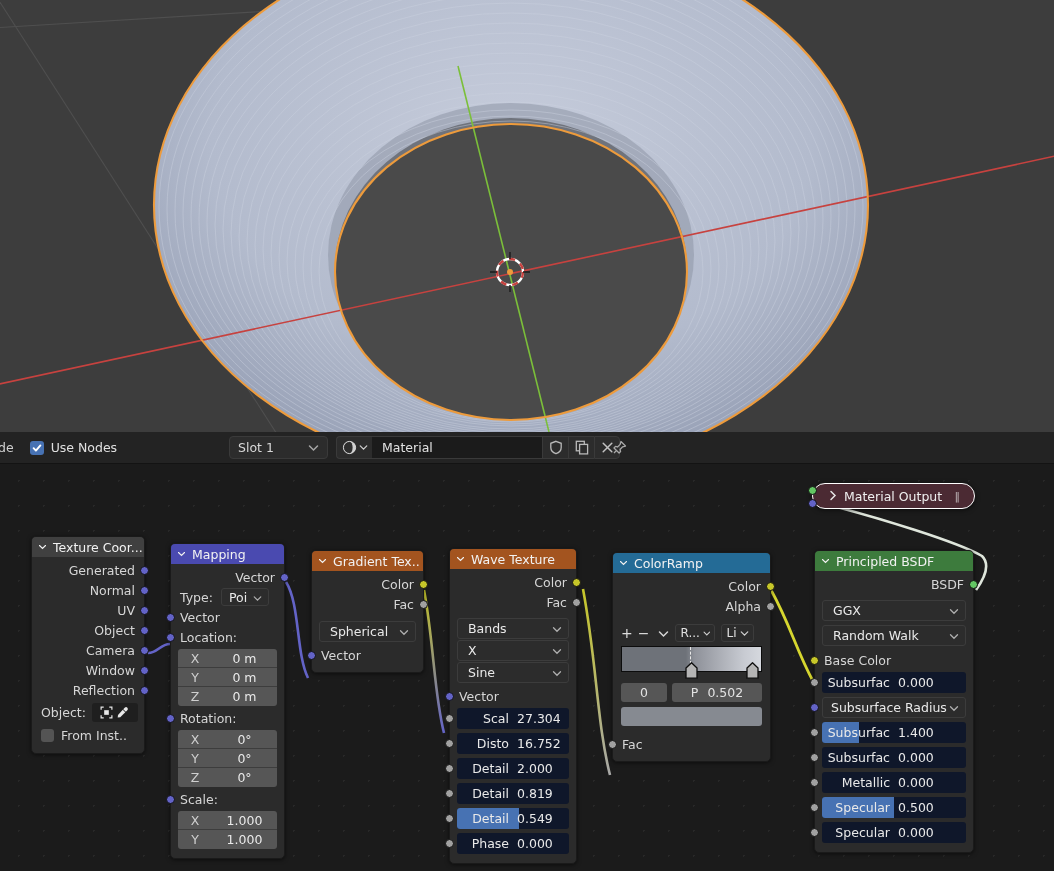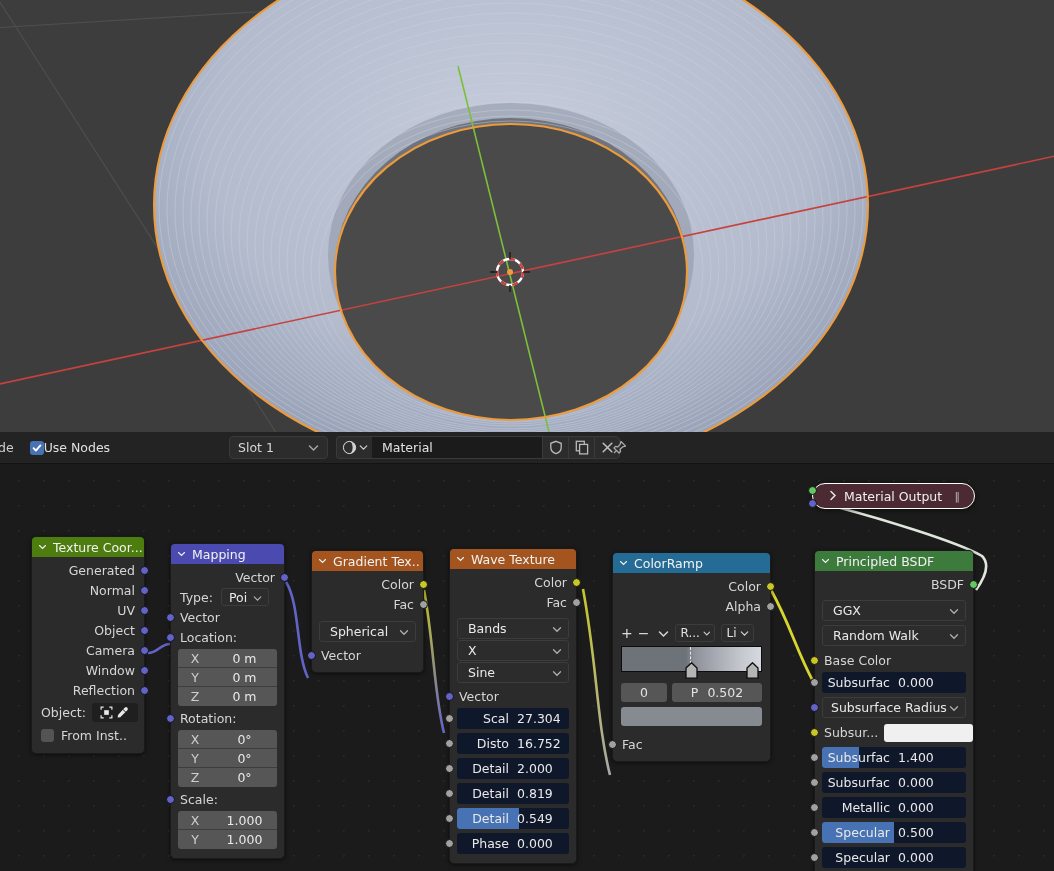--- a/index.html
+++ b/index.html
@@ -19,21 +19,21 @@
 
   
   .editor { position:absolute; left:0; top:432px; width:1054px; height:439px;
             background:#1d1d1d; overflow:hidden; }
 
   
   .hdr { position:absolute; left:0; top:0; width:1054px; height:32px;
          background:#232323; border-bottom:1px solid #131313;
          display:flex; align-items:center; }
   .hdr-mode { margin-left:-6px; color:#d0d0d0; font-size:12.5px; padding-left:4px;}
-  .chk-wrap { display:flex; align-items:center; margin-left:16px; }
+  .chk-wrap { display:flex; align-items:center; gap:7px; margin-left:16px; }
   .chk { width:14px; height:14px; border-radius:3px; background:#4772b3;
          display:flex; align-items:center; justify-content:center; }
   .chk svg { display:block; }
   .chk-label { color:#e0e0e0; font-size:12.5px; }
 
   .slot-sel { position:absolute; left:229px; top:4px; width:99px; height:23px;
               background:#2c2c2c; border:1px solid #3a3a3a; border-radius:4px;
               display:flex; align-items:center; padding:0 8px;
               color:#d8d8d8; font-size:12.5px; }
   .slot-sel .chev { margin-left:auto; opacity:.75; }
@@ -299,21 +299,21 @@
               <path d="M2 1.5 L6 5.5 L2 9.5" stroke="#e6e6e6" stroke-width="1.5" fill="none" stroke-linecap="round"></path>
             </svg>
         </span>
         <span>Material Output</span>
         <span style="margin-left:auto;opacity:.65;font-size:11px;">‖</span>
         <span class="sock l" style="top:6px;background:#63c763;"></span>
         <span class="sock l" style="top:19px;background:#6363c7;"></span>
       </div>
 
       <div class="node" style="left:31px; top:72px; width:114px;">
-        <div class="node-hdr" style="background:#4d7c0f;">
+        <div class="node-hdr" style="background:#404040;">
           <svg width="9" height="6" viewBox="0 0 11 8">
               <path d="M1.5 2 L5.5 6 L9.5 2" stroke="#f0f0f0" stroke-width="1.5" fill="none" stroke-linecap="round"></path>
             </svg>
           <span>Texture Coor...</span>
         </div>
         <div class="node-body">
           <div class="row out">
             <span class="lbl">Generated</span>
             <span class="sock r" style="background:#6363c7;"></span>
           </div>
@@ -679,25 +679,20 @@
           <div class="row" style="height:25px;">
             <span class="sock l" style="background:#6363c7;"></span>
             <span class="widget dark" style="flex:1;height:21px;">
               <span class="w-l" style="padding-left:8px;text-align:center;">Subsurface Radius</span>
               <span class="chev"><svg width="10" height="7" viewBox="0 0 11 8">
                     <path d="M1.5 2 L5.5 6 L9.5 2" stroke="#cfcfcf" stroke-width="1.5" fill="none" stroke-linecap="round"></path>
                   </svg></span>
             </span>
           </div>
 
-          <div class="row" style="height:25px;padding-left:9px;">
-            <span class="sock l" style="background:#c7c729;"></span>
-            <span class="lbl">Subsur...</span>
-            <span class="whitebox"></span>
-          </div>
 
           <div class="row" style="height:25px;">
             <span class="sock l" style="background:#a1a1a1;"></span>
             <span class="widget" style="flex:1;height:21px;">
               <span class="fill" style="width:26%;"></span>
               <span class="wtext">
                   <span style="flex:1;text-align:right;padding-right:8px;">Subsurfac</span>
                   <span style="flex:1;text-align:left;">1.400</span>
                 </span>
             </span>

